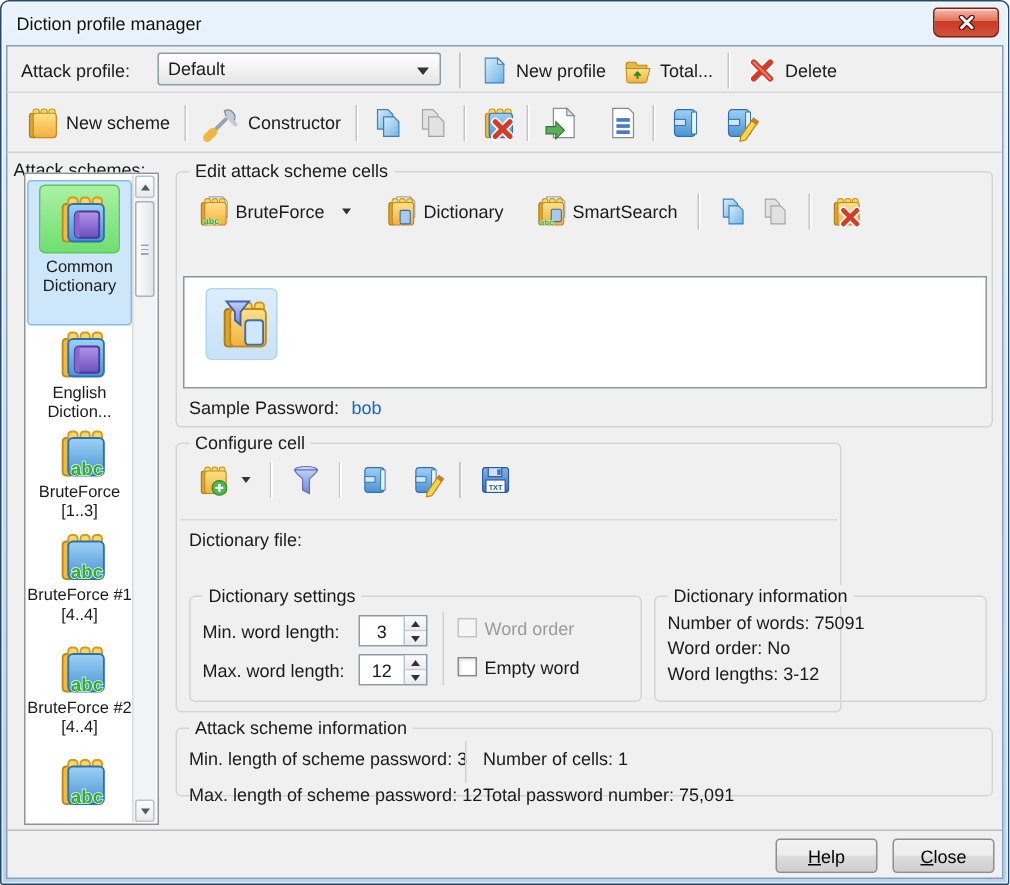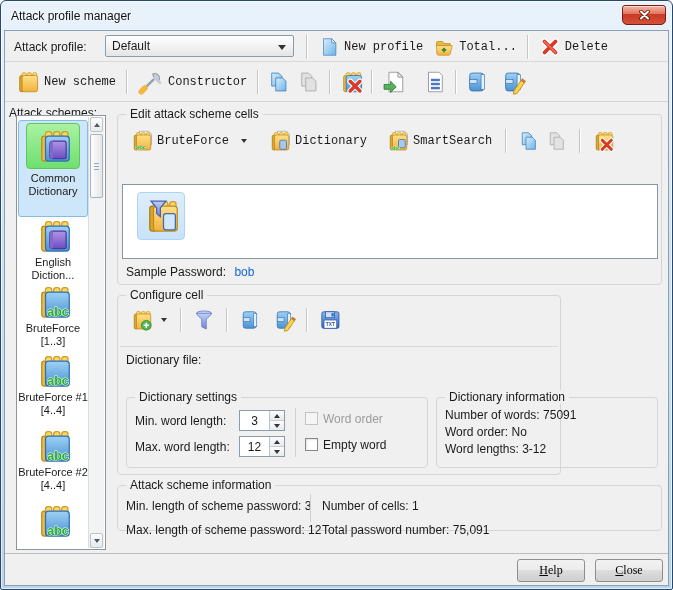--- a/index.html
+++ b/index.html
@@ -25,21 +25,21 @@
 
   .dialog{ position:absolute; left:3px; right:3px; top:29px; bottom:3px;
     background:#f0f0f0; border:1px solid #8ba0b5; }
 
   .abs{ position:absolute; }
   .hline{ position:absolute; left:0; right:0; height:1px; background:#d9d9d9; }
   .vsep{ width:2px; height:24px; margin:0 5px;
     background:linear-gradient(90deg,#c5c5c5 50%,#ffffff 50%); flex:0 0 auto; }
 
   .flat-btn{ display:flex; align-items:center; gap:4px; border:none; background:transparent;
-    font-family:Liberation Mono, monospace; font-size:12px; color:#1a1a1a; padding:2px 5px; cursor:default;text-align:right; }
+    font-family:Liberation Sans, sans-serif; font-size:12px; color:#1a1a1a; padding:2px 5px; cursor:default;text-align:right; }
   .icon-btn{ display:flex; align-items:center; justify-content:center; border:none;
     background:transparent; padding:2px; cursor:default; }
 
   .profile-row{ position:absolute; left:0; right:0; top:0; height:31px;
     border-bottom:1px solid #d9d9d9; display:flex; align-items:center; }
   .combo{ position:absolute; left:100px; top:4px; width:189px; height:22px;
     background:linear-gradient(180deg,#ffffff,#f0f0f0 60%,#e5e5e5);
     border:1px solid #8a9ba9; border-radius:2px; display:flex; align-items:center; }
   .combo .val{ padding-left:6px; }
   .combo .arrow{ position:absolute; right:7px; top:9px; }
@@ -106,21 +106,21 @@
     box-shadow:inset 1px 1px 2px rgba(0,0,0,.12); }
   .checkbox.disabled{ border-color:#c3c3c3; background:#f5f5f5; box-shadow:none; }
   .lbl-disabled{ color:#9b9b9b; }
 
   .vline{ position:absolute; width:1px; background:#d0d0d0; }
 
   .footer-line{ position:absolute; left:0; right:0; top:522px; height:1px; background:#bcbcbc; }
   .dlg-btn{ position:absolute; top:528px; width:68px; height:23px;
     background:linear-gradient(180deg,#f2f2f2 0%,#ebebeb 49%,#dddddd 50%,#cfcfcf 100%);
     border:1px solid #8e8e8e; border-radius:3px; font-family:inherit; font-size:12px; cursor:default; }
-  .dlg-btn span{ display:block;font-family:Liberation Serif, serif; }
+  .dlg-btn span{ display:block; }
   .dlg-btn span::first-letter{ text-decoration:underline; } .ic22{ width:22px; height:22px; }
   .ic24{ width:24px; height:24px; } .ic26{ width:26px; height:26px; }
   .ic40{ width:40px; height:40px; }
 </style>
 </head>
 <body>
 
 <svg width="0" height="0" style="position:absolute" aria-hidden="true">
   <defs>
     <linearGradient id="gB" x1="0" y1="0" x2="0" y2="1">
@@ -268,21 +268,21 @@
       <rect x="10" y="5" width="12" height="8" fill="#cfe0f4" stroke="#2a55a0"></rect>
       <rect x="18" y="6.5" width="3" height="5" fill="#3a6fc0"></rect>
       <rect x="8" y="16" width="17" height="11" fill="#ffffff" stroke="#2a55a0"></rect>
       <text x="16.5" y="24.5" text-anchor="middle" font-size="6.5" font-weight="bold" fill="#2a55a0">TXT</text>
     </symbol>
   </defs>
 </svg>
 
 <div class="window">
   <div class="titlebar">
-    <span class="title-text">Attack profile manager</span>
+    <span class="title-text">Diction profile manager</span>
     <div class="close-btn">
       <svg width="13" height="10" viewBox="0 0 13 10">
         <path d="M3 1.5 L10 8.5 M10 1.5 L3 8.5" stroke="#5e1208" stroke-width="3.6" stroke-linecap="round"></path>
         <path d="M3 1.5 L10 8.5 M10 1.5 L3 8.5" stroke="#ffffff" stroke-width="2" stroke-linecap="round"></path>
       </svg>
     </div>
   </div>
 
   <div class="dialog">
 

